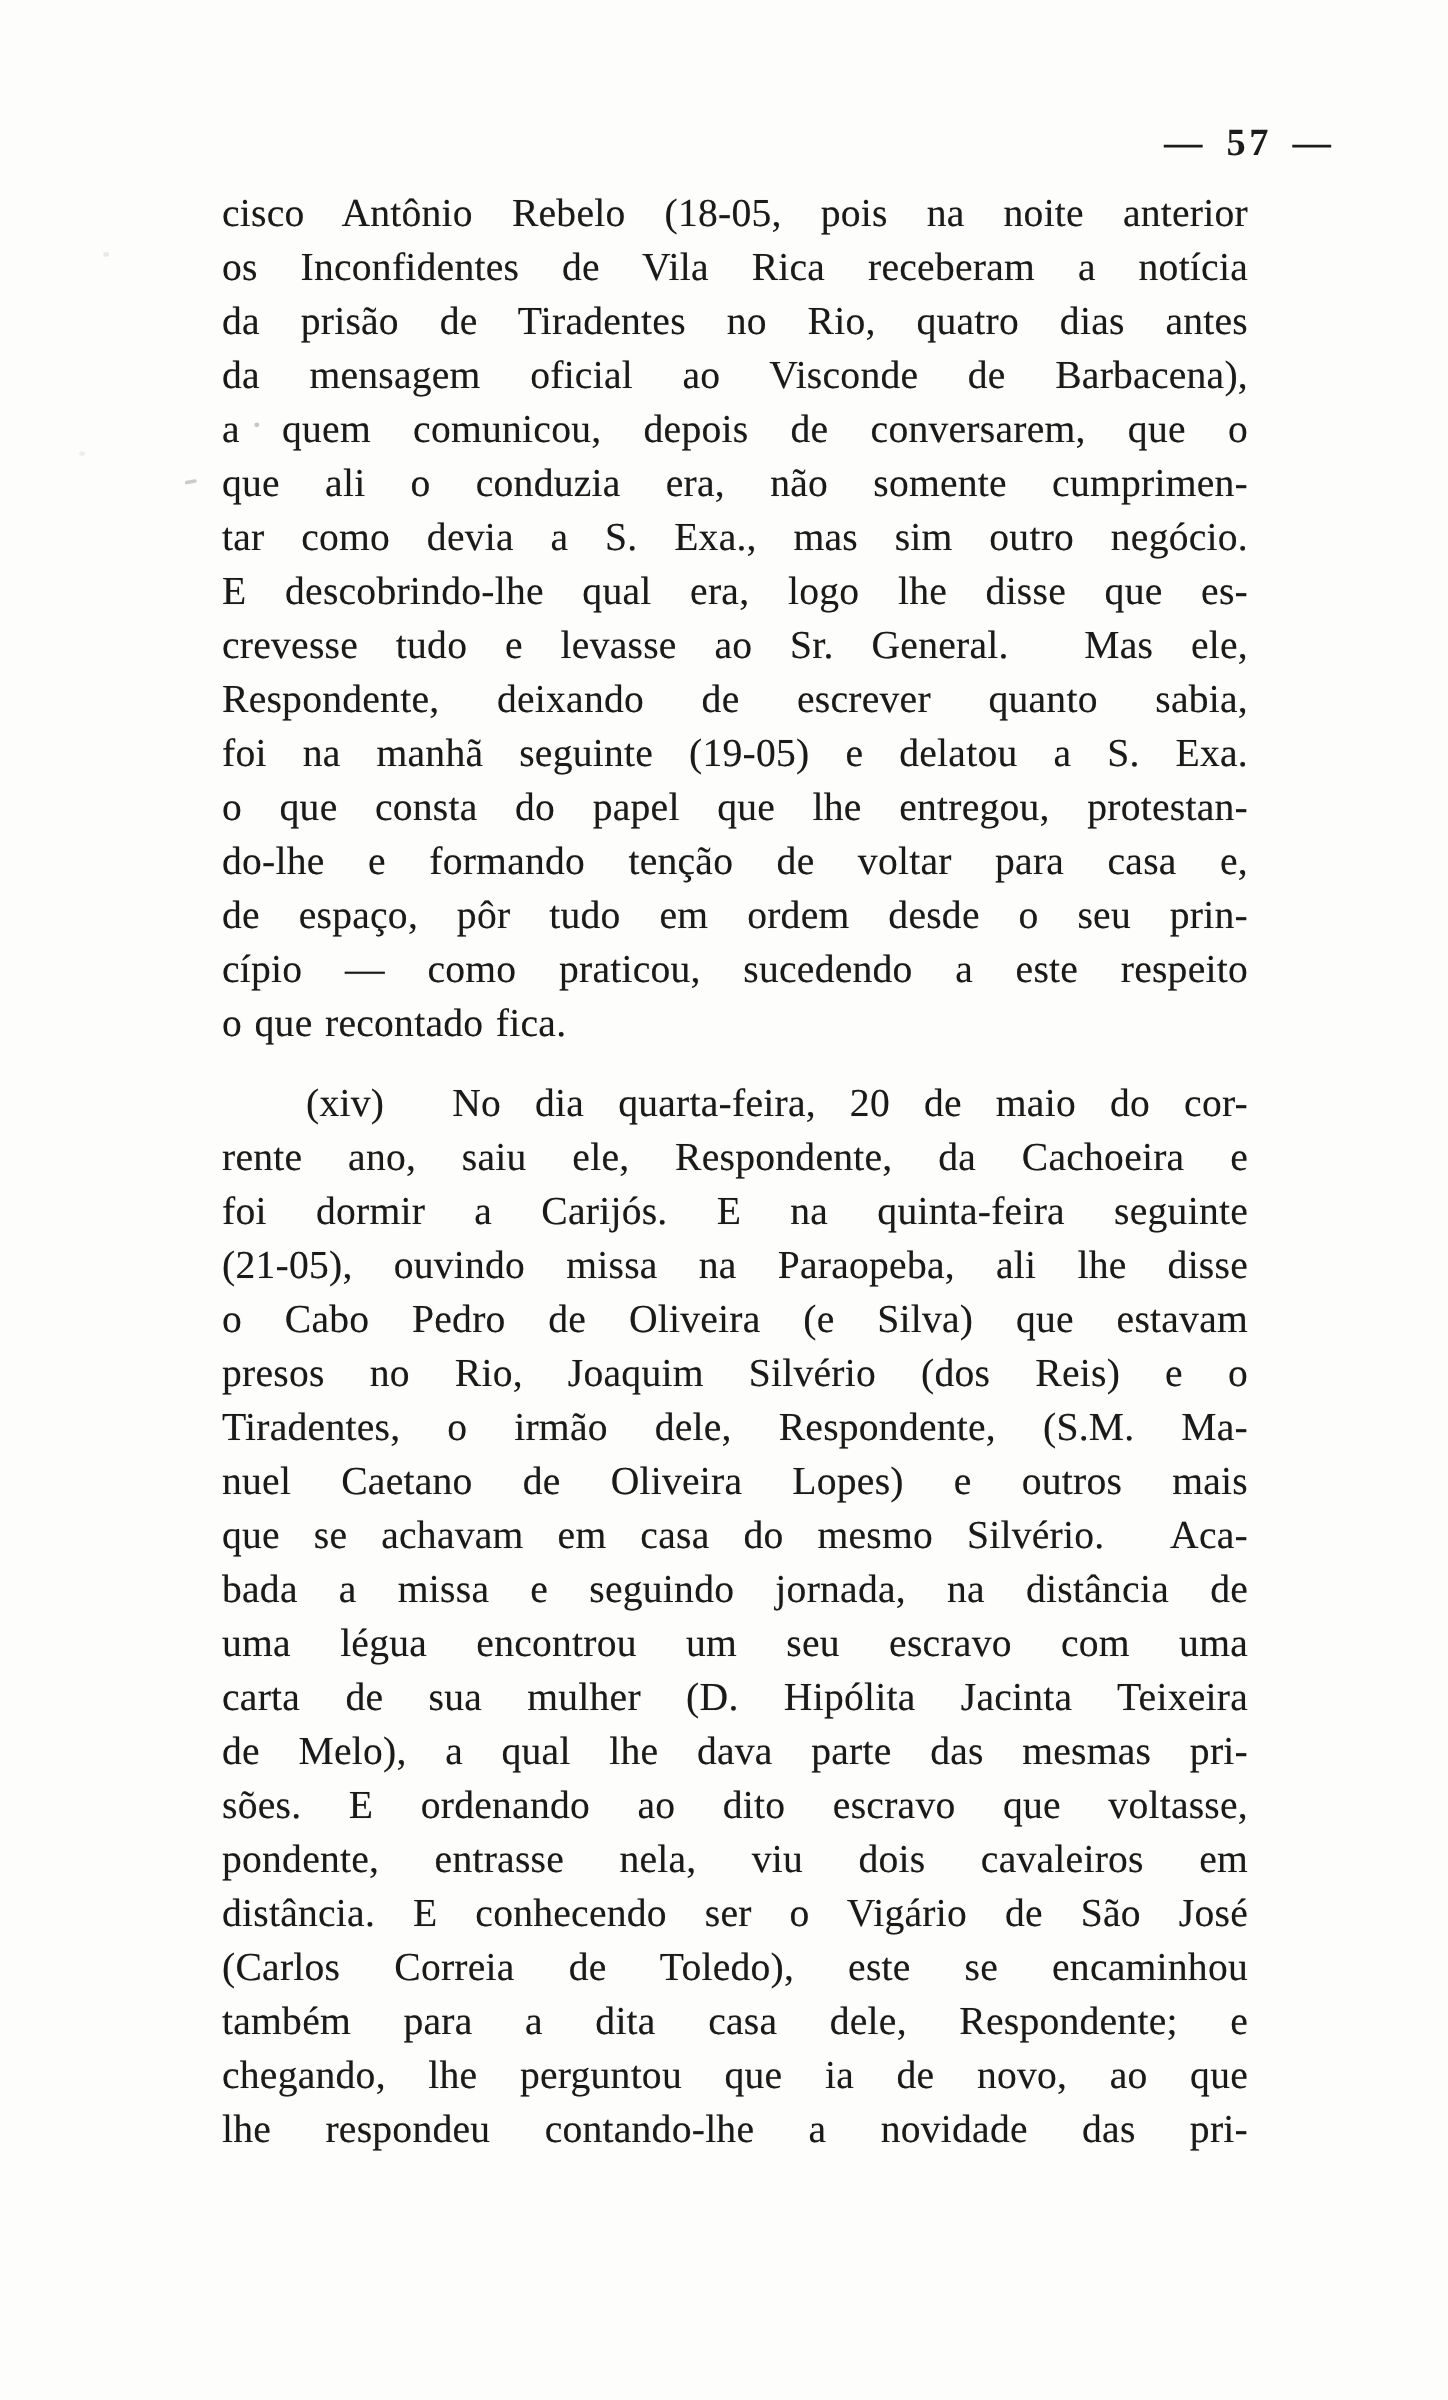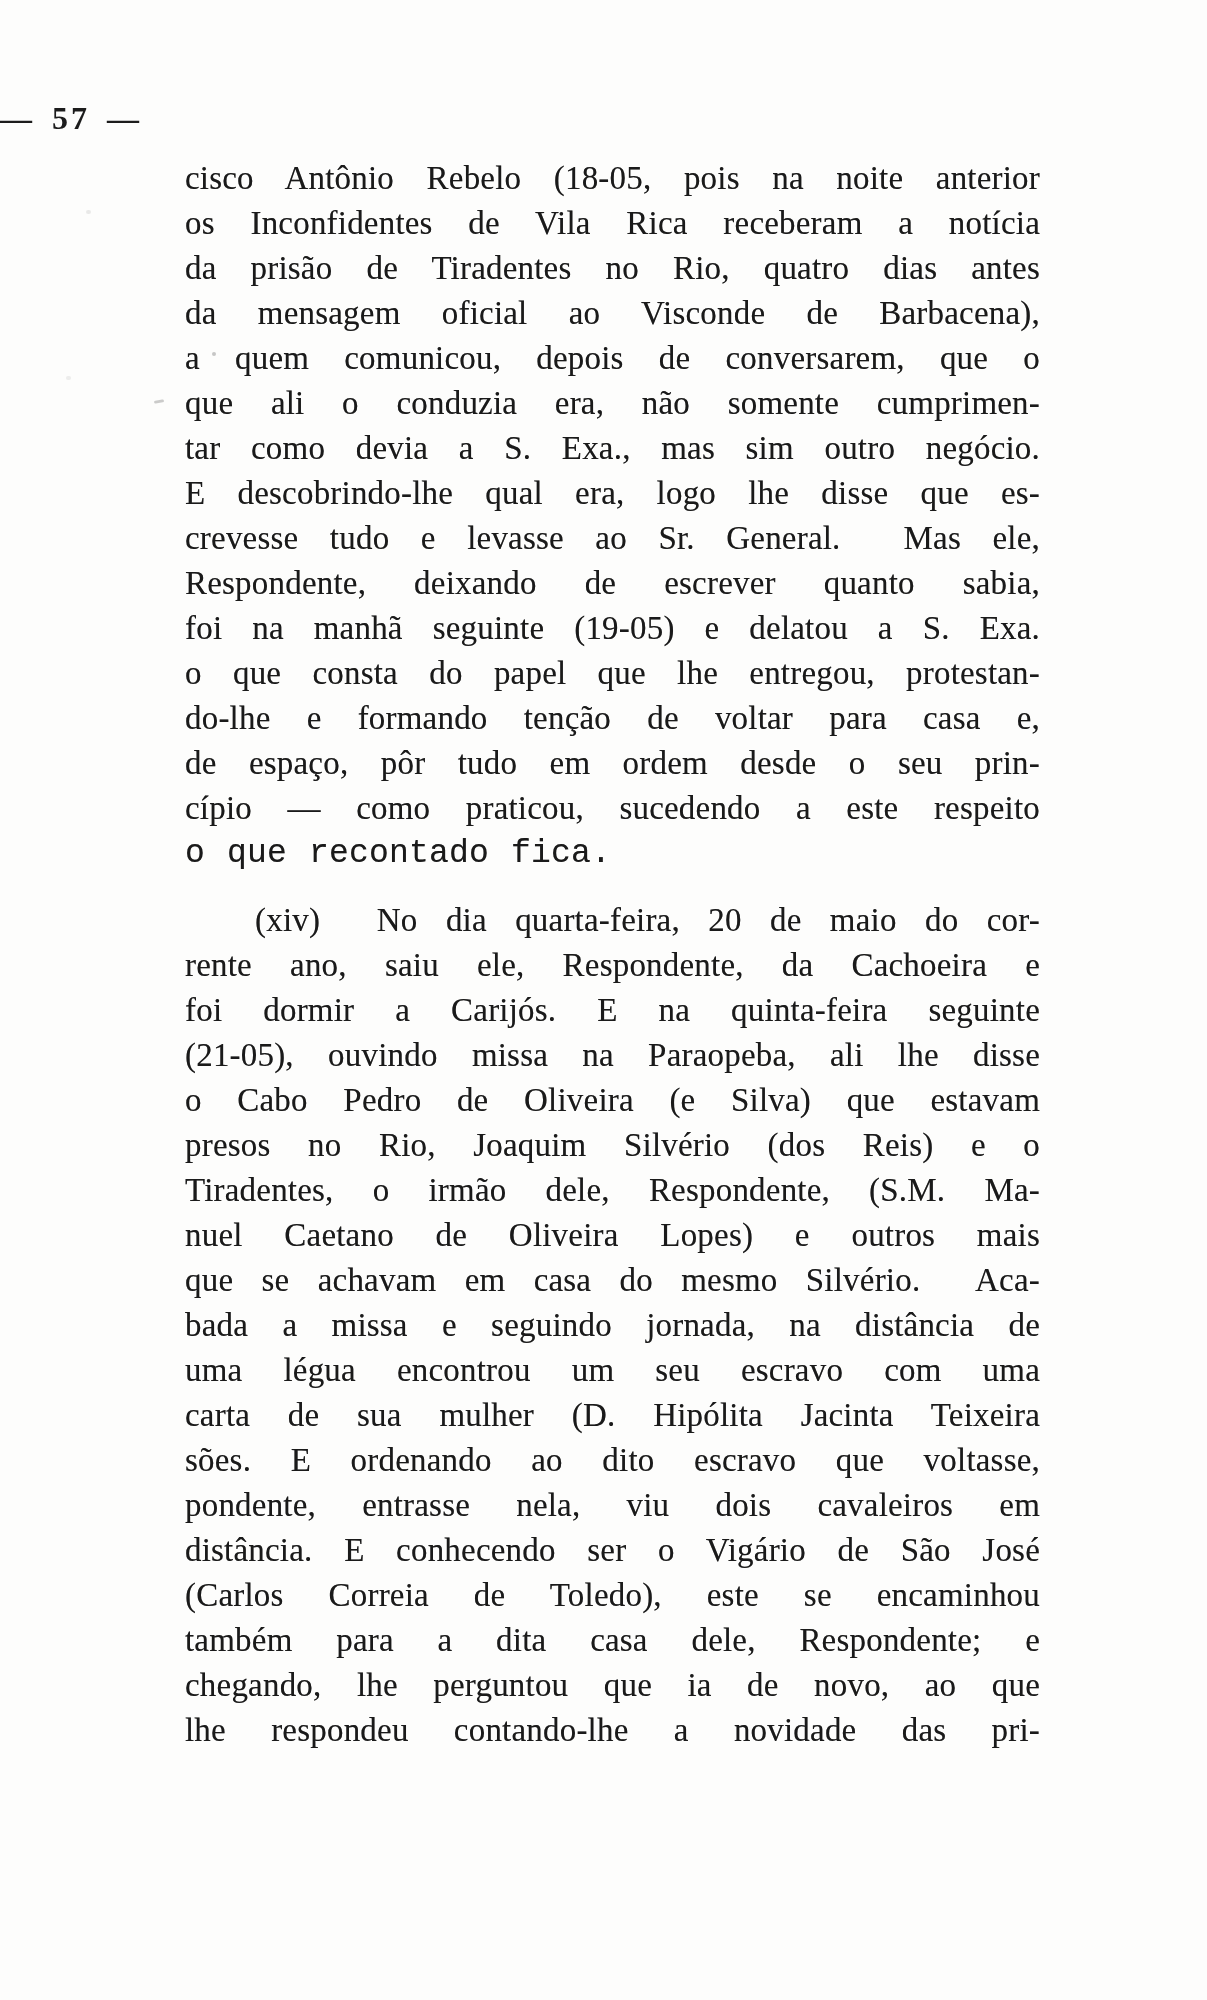--- a/index.html
+++ b/index.html
@@ -14,21 +14,21 @@
     background: #fdfdfc;
     overflow: hidden;
     font-family: "Liberation Serif", "DejaVu Serif", serif;
     color: #1a1a1a;
   }
   .page-number {
     position: absolute;
     top: 100px;
     left: 0;
     width: 1112px;
-    text-align: left;
+    text-align: right;
     font-size: 32px;
     font-weight: bold;
     letter-spacing: 3px;
     color: #1c1c1c;
     word-spacing: 6px;
   }
   .text-block {
     position: absolute;
     left: 185px;
     top: 156px;
@@ -43,21 +43,20 @@
     height: 45px;
     text-align: justify;
     text-align-last: justify;
     white-space: normal;
     letter-spacing: 0.2px;
     word-spacing: 2px;
     text-shadow: 0 0 0.6px rgba(20,20,20,0.45);
   }
   .line.no-just {
     text-align-last: left;
-    font-family: Liberation Mono, monospace;
   }
   .line .it {
   }
   
   .speck {
     position: absolute;
     background: #8f8f8f;
     border-radius: 2px;
   }
   .speck.s1 { left: 154px; top: 400px; width: 10px; height: 3px; opacity: 0.45; transform: rotate(-10deg); }
@@ -96,20 +95,21 @@
         <div class="line"><span>foi dormir a Carijós. E na quinta-feira seguinte</span></div>
         <div class="line"><span>(21-05), ouvindo missa na Paraopeba, ali lhe disse</span></div>
         <div class="line"><span>o Cabo Pedro de Oliveira (</span><span class="it">e Silva</span><span>) que estavam</span></div>
         <div class="line"><span>presos no Rio, Joaquim Silvério (</span><span class="it">dos Reis</span><span>) e o</span></div>
         <div class="line"><span>Tiradentes, o irmão dele, Respondente, (</span><span class="it">S.M. Ma-</span></div>
         <div class="line"><span class="it">nuel Caetano de Oliveira Lopes</span><span>) e outros mais</span></div>
         <div class="line"><span>que se achavam em casa do mesmo Silvério.&nbsp; Aca-</span></div>
         <div class="line"><span>bada a missa e seguindo jornada, na distância de</span></div>
         <div class="line"><span>uma légua encontrou um seu escravo com uma</span></div>
         <div class="line"><span>carta de sua mulher (</span><span class="it">D. Hipólita Jacinta Teixeira</span></div>
+        <div class="line"><span class="it">de Melo</span><span>), a qual lhe dava parte das mesmas pri-</span></div>
         <div class="line"><span>sões. E ordenando ao dito escravo que voltasse,</span></div>
         <div class="line"><span>pondente, entrasse nela, viu dois cavaleiros em</span></div>
         <div class="line"><span>distância. E conhecendo ser o Vigário de São José</span></div>
         <div class="line"><span>(</span><span class="it">Carlos Correia de Toledo</span><span>), este se encaminhou</span></div>
         <div class="line"><span>também para a dita casa dele, Respondente; e</span></div>
         <div class="line"><span>chegando, lhe perguntou que ia de novo, ao que</span></div>
         <div class="line"><span>lhe respondeu contando-lhe a novidade das pri-</span></div>
       </div>
     </div>
 

